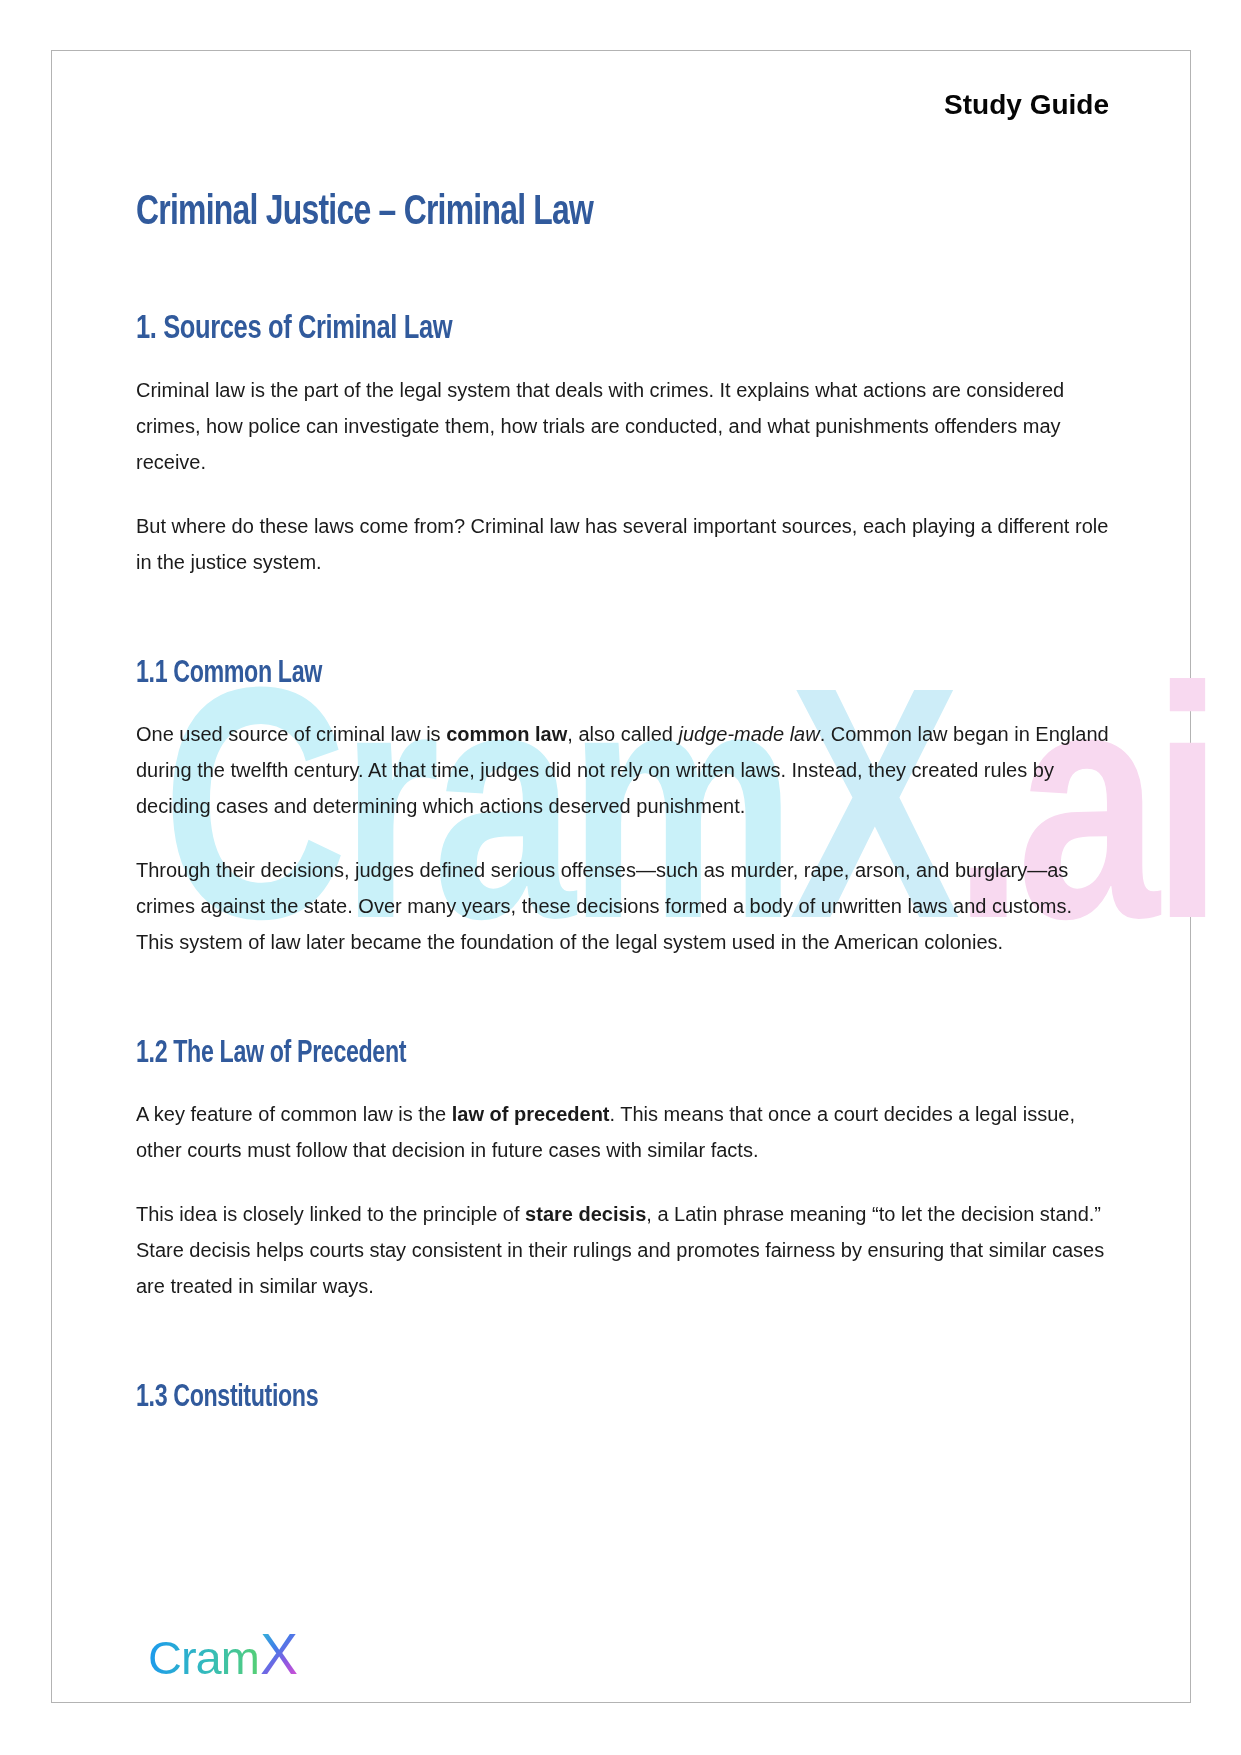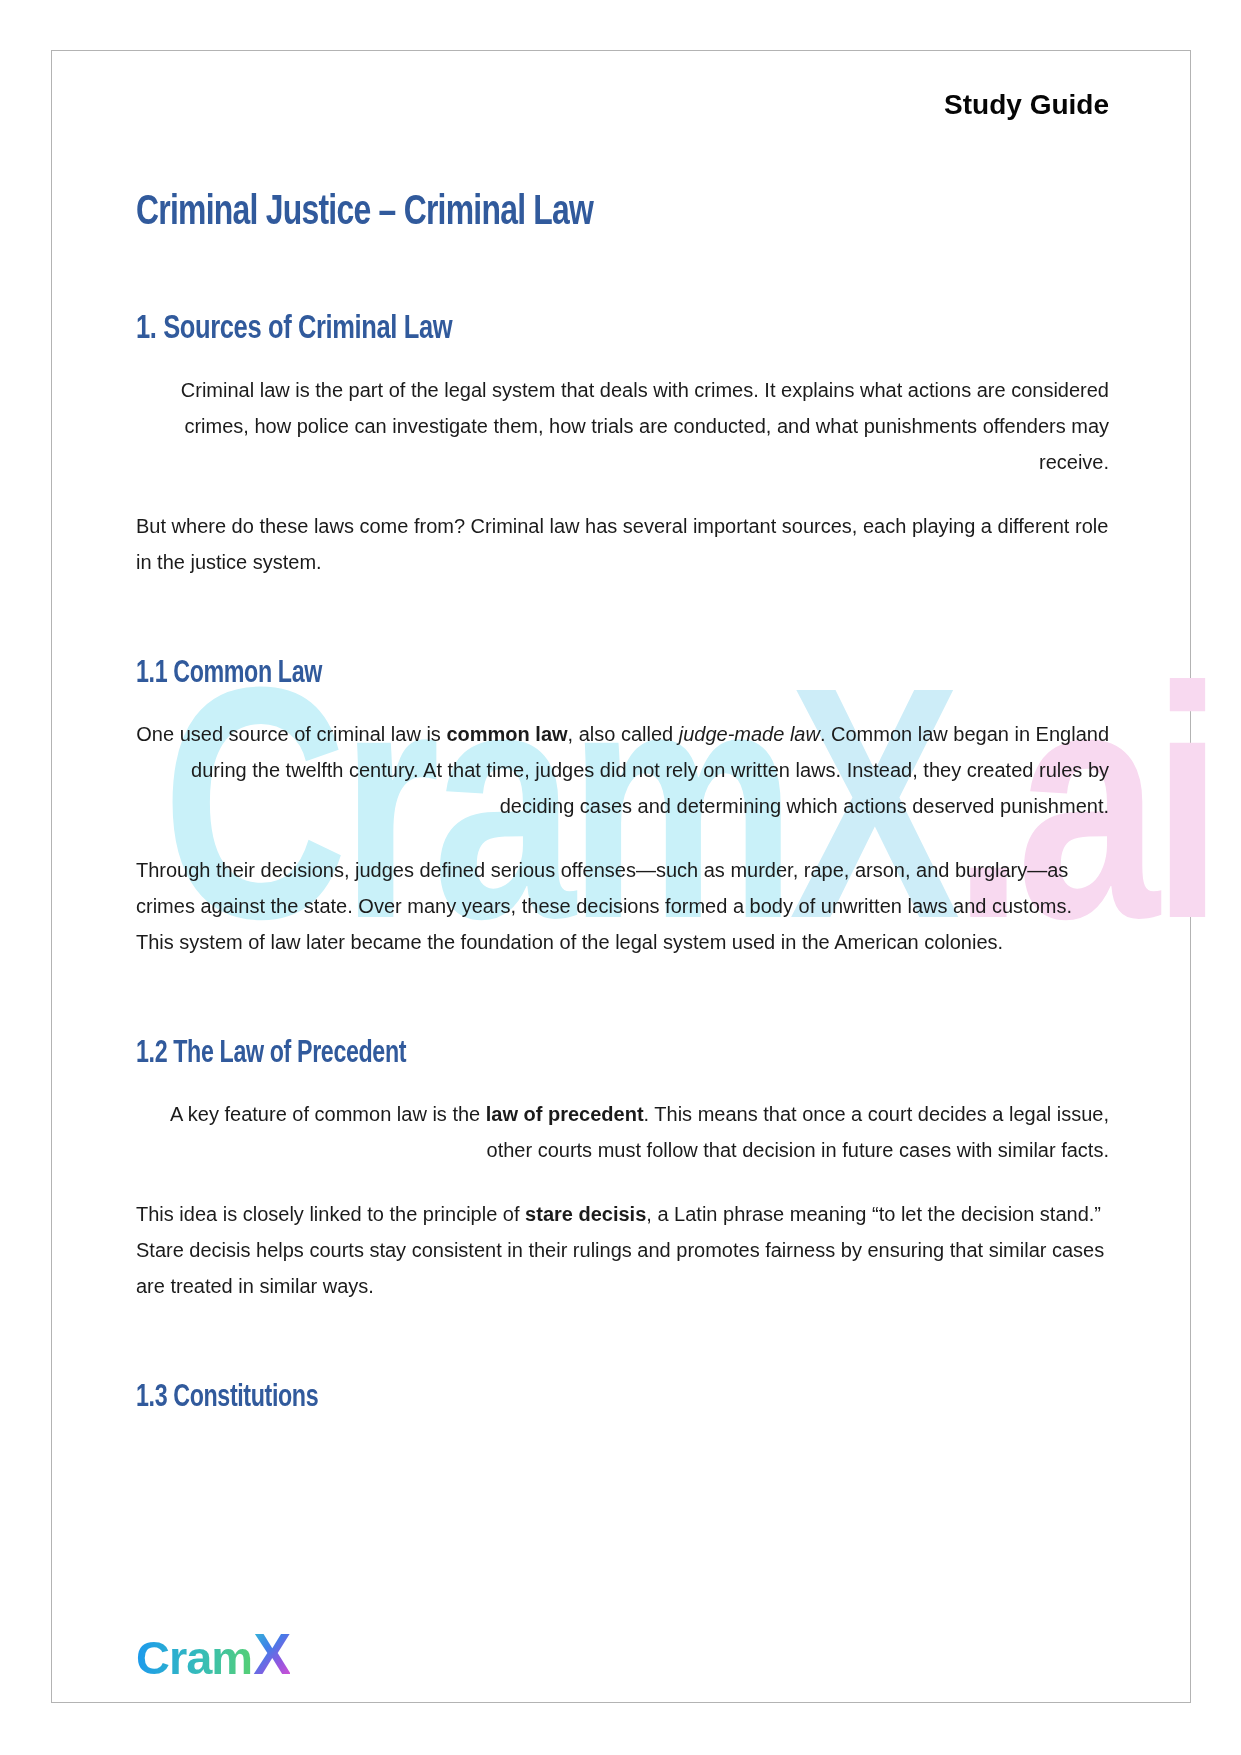--- a/index.html
+++ b/index.html
@@ -87,31 +87,30 @@
   }
   p.body-p {
     margin: 28px 0 0 0;
     font-size: 20px;
     line-height: 36px;
     color: #1b1b1b;
     max-width: 973px;
   }
   p.body-p.first {
     margin-top: 24px;
-    text-align: right;
   }
   p.body-p b { font-weight: bold; margin-top: 47px; }
   p.body-p i { font-style: italic; }
   
   .logo {
     position: absolute;
-    left: 84px;
+    left: 96px;
     top: 1570px;
     z-index: 1;
-    font-weight: bold;
+    font-weight: normal;
     letter-spacing: -1px;
     white-space: nowrap;
   }
   .logo span { display: inline-block; vertical-align: baseline; }
   .logo-cram {
     font-size: 47px;
     color: #2fa8c0;
     background: linear-gradient(95deg, #1e9cea 5%, #35bcba 55%, #53ce7a 95%);
     -webkit-background-clip: text;
     background-clip: text;

